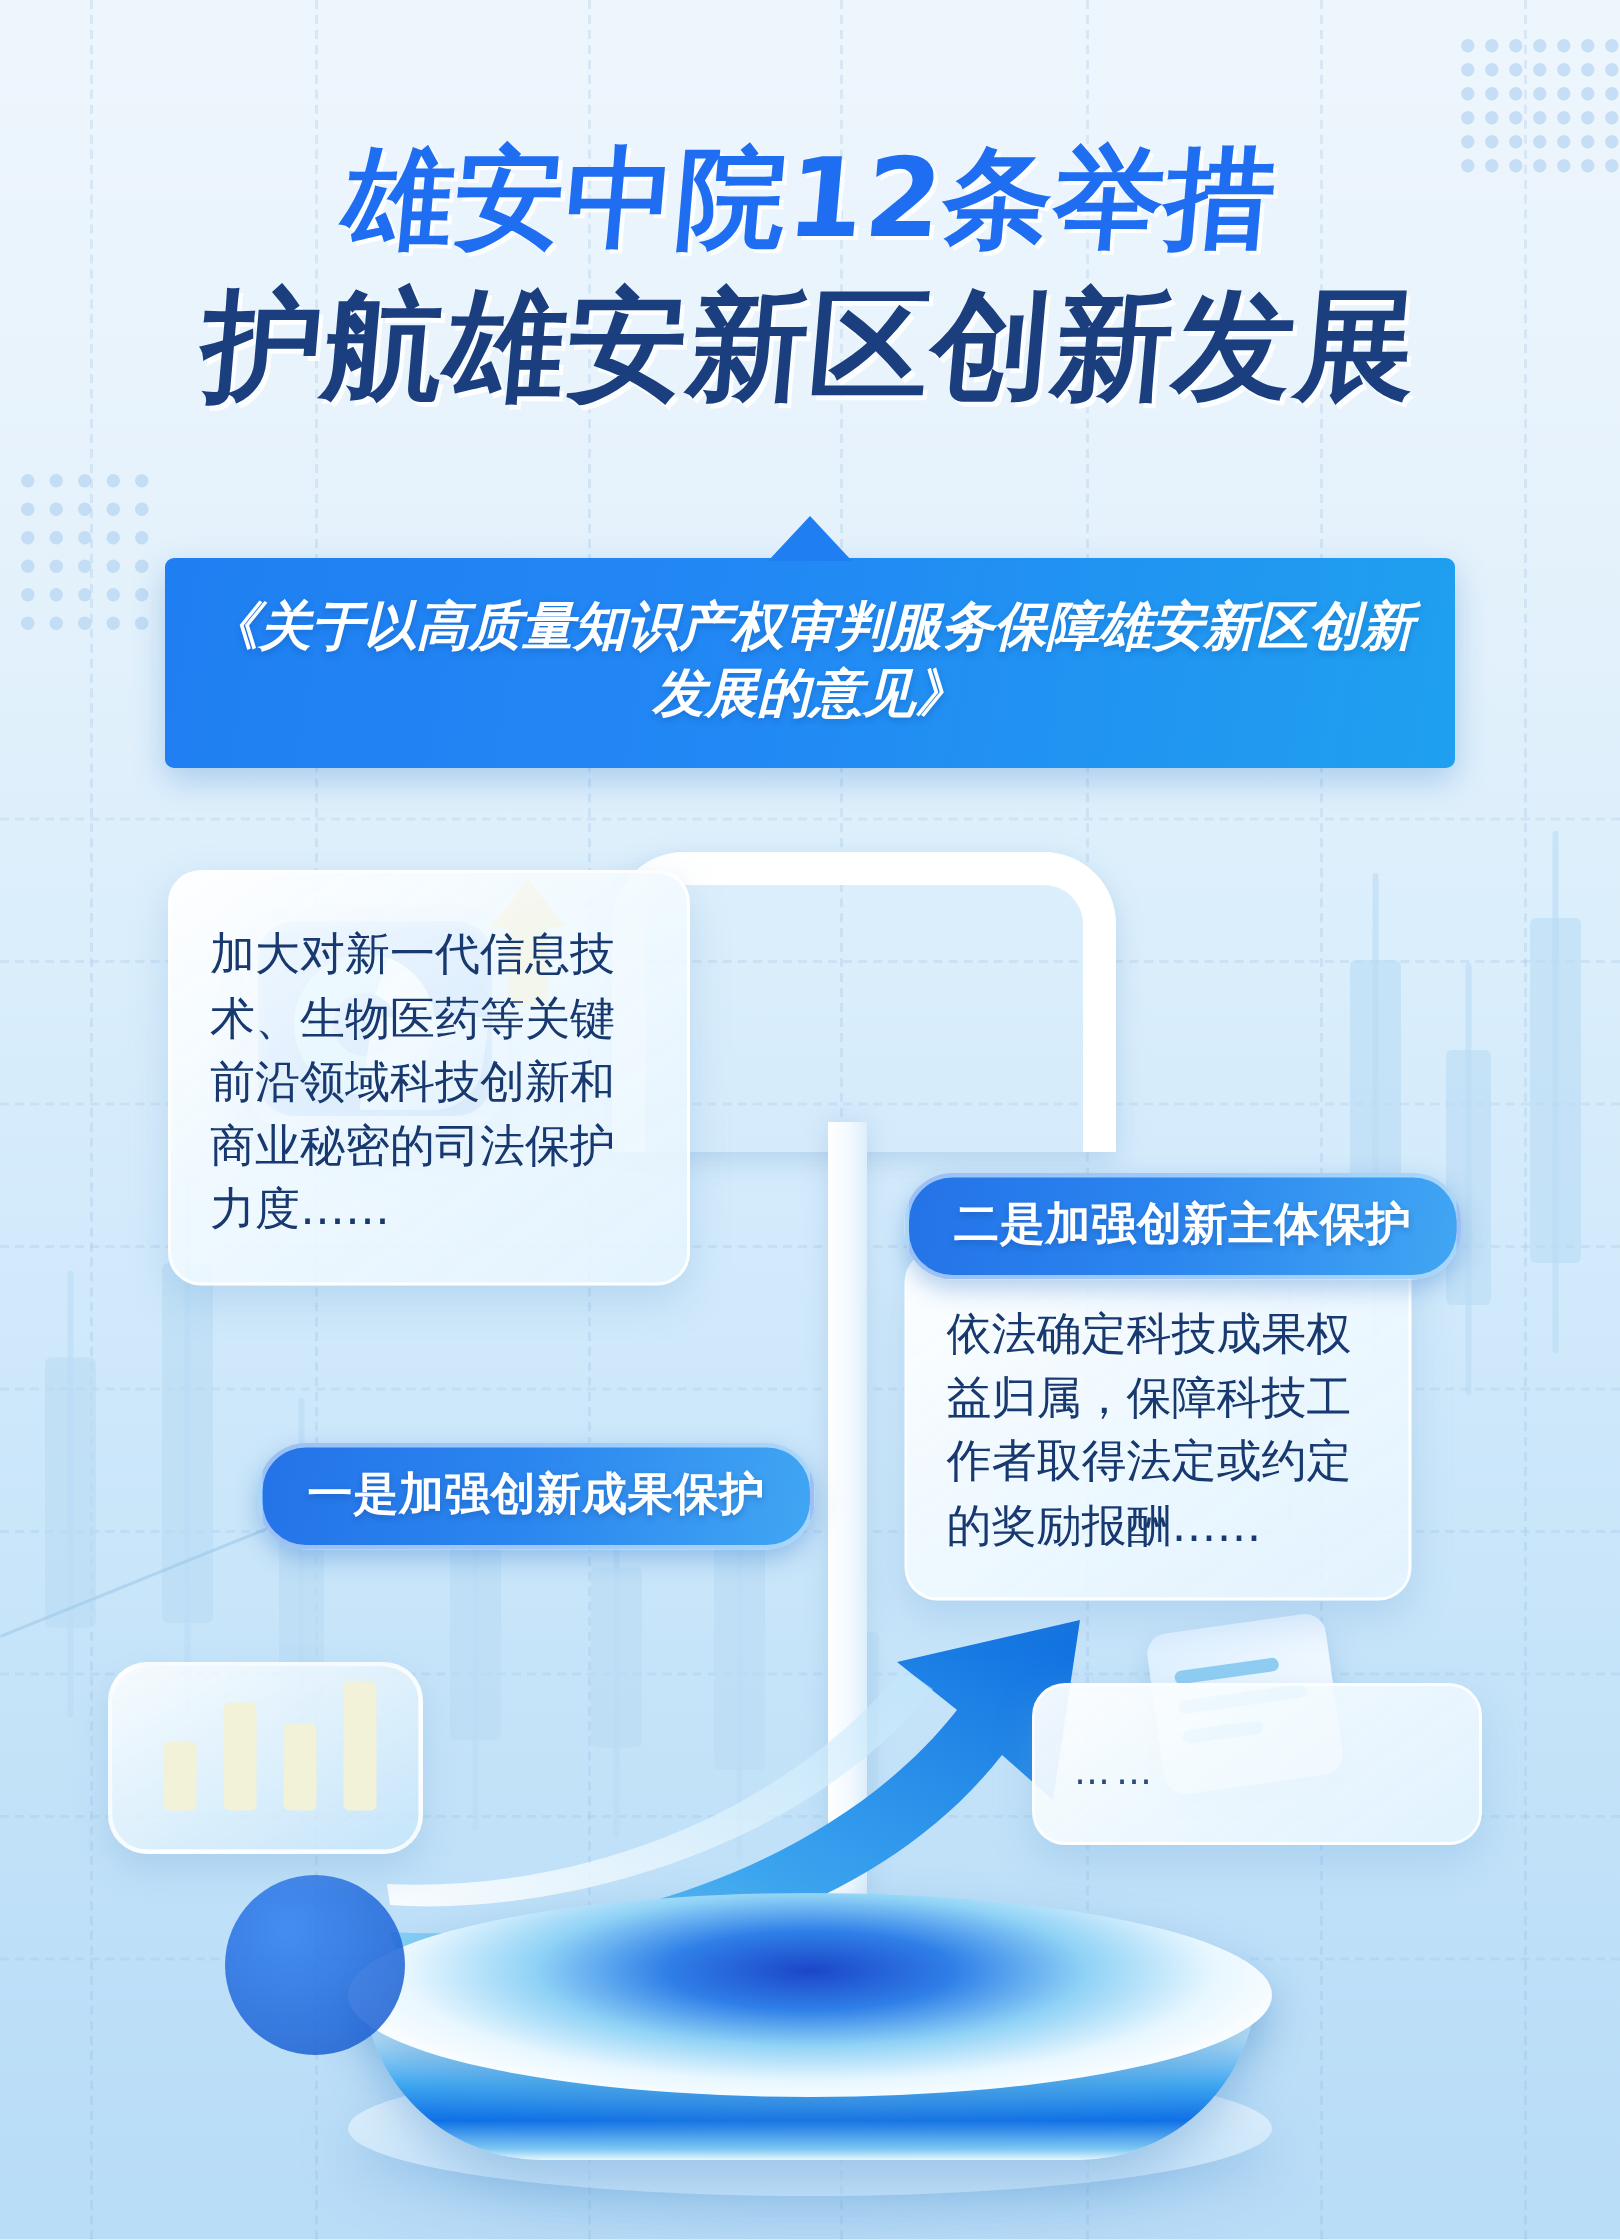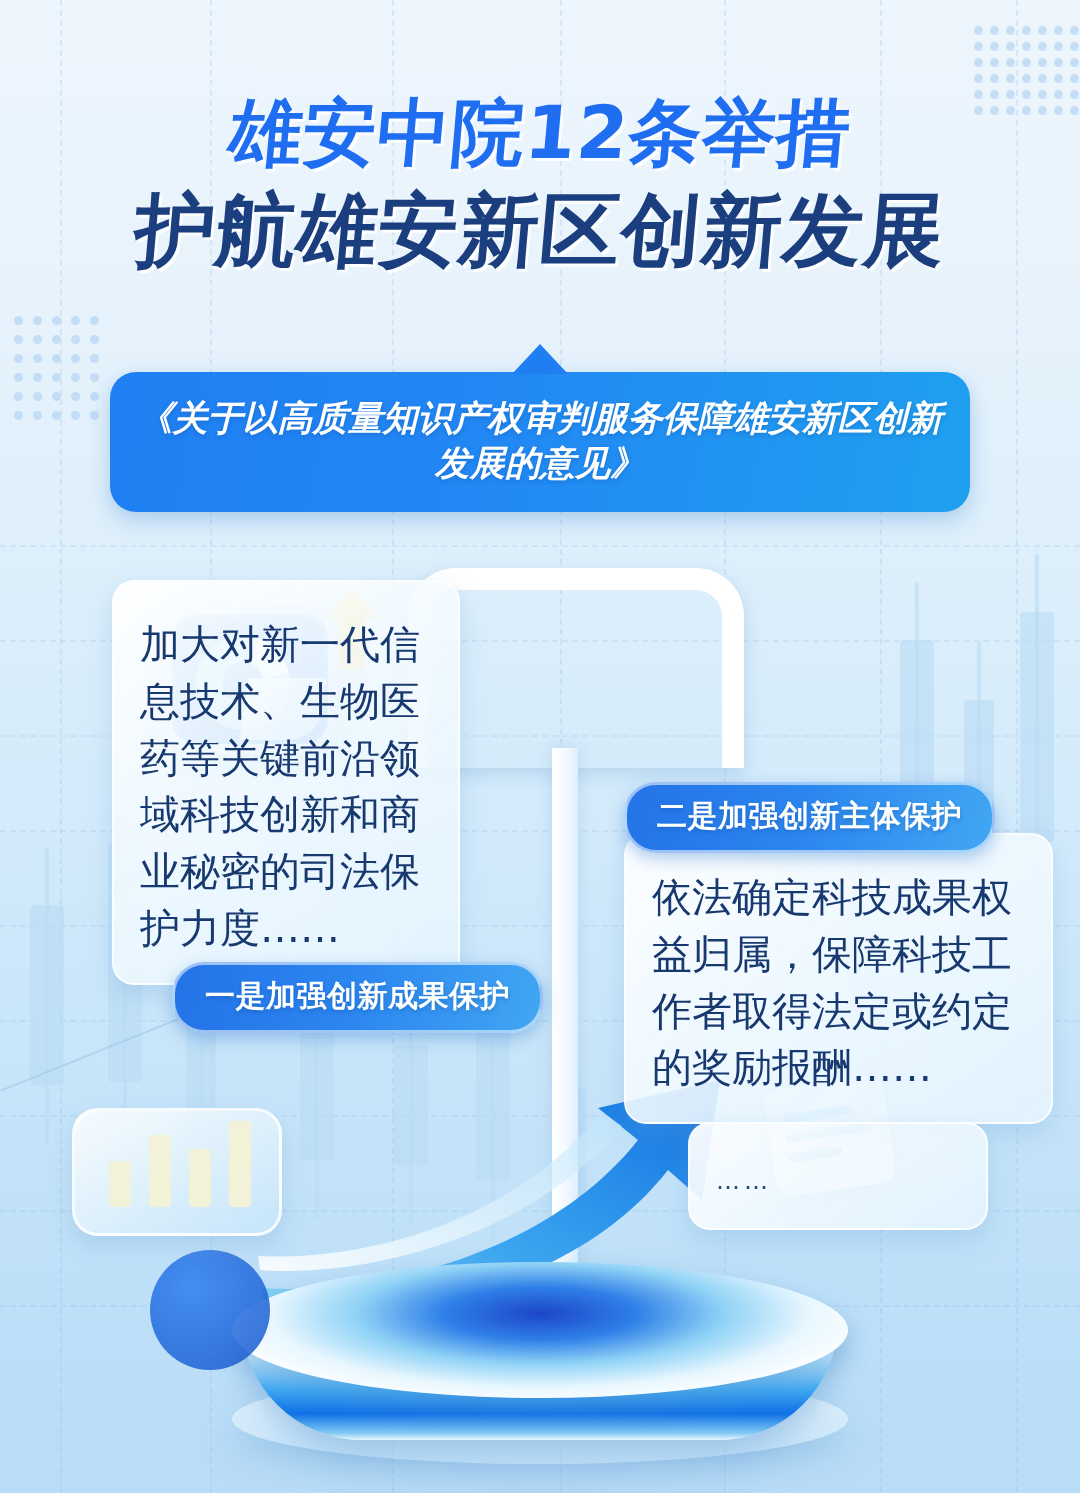--- a/index.html
+++ b/index.html
@@ -34,21 +34,21 @@
     font-weight:bold;letter-spacing:1px;line-height:1;
     font-family:"DejaVu Sans","Liberation Sans",sans-serif;
     transform:skewX(-5deg);
   }
   .title1{font-size:73px;color:#1f6ef2;text-shadow:3px 3px 0 rgba(255,255,255,.85);}
   .title2{font-size:80px;color:#1b3f7e;margin-top:22px;text-shadow:3px 3px 0 rgba(255,255,255,.85);}
 
   
   .banner{
     position:absolute;left:110px;top:372px;width:860px;
-    border-radius:26px;
+    border-radius:6px;
     background:linear-gradient(100deg,#1f7ff2 0%,#2288f4 45%,#1fa0ef 100%);
     box-shadow:0 8px 22px rgba(30,110,200,.28);
     padding:24px 22px 26px;box-sizing:border-box;
   }
   .banner-notch{
     position:absolute;left:50%;top:-28px;margin-left:-28px;
     width:0;height:0;border-left:28px solid transparent;border-right:28px solid transparent;
     border-bottom:30px solid #1f7ff2;
   }
   .banner-text{
@@ -155,29 +155,29 @@
   }
   .body{
     position:relative;margin-top:-20px;border-radius:22px;
     background:linear-gradient(145deg,rgba(255,255,255,.94) 0%,rgba(242,250,255,.9) 45%,rgba(229,244,254,.88) 100%);
     border:2px solid rgba(255,255,255,.85);
     box-shadow:0 10px 26px rgba(110,165,215,.28);
     padding:34px 26px 26px;box-sizing:border-box;
     z-index:2;
   }
   .body p{
-    margin:0;color:#17396f;font-size:40px;line-height:1.42;font-weight:500;
+    margin:0;color:#17396f;font-size:30px;line-height:1.42;font-weight:500;
     font-family:"DejaVu Sans","Liberation Sans",sans-serif;
   }
   .body p.dots{font-size:24px;letter-spacing:4px;color:#2a4b7c;}
 
   .card1{left:112px;top:600px;width:348px;}
   .card1 .body{width:348px;min-height:262px;}
-  .card2{left:624px;top:782px;width:370px;}
-  .card2 .body{width:429px;min-height:222px;}
+  .card2{left:603px;top:782px;width:370px;}
+  .card2 .body{width:338px;min-height:222px;}
   .card3{left:172px;top:962px;width:362px;}
   .card3 .body{width:362px;min-height:222px;}
   .card4{left:688px;top:1142px;width:300px;}
   .card4 .body{width:300px;min-height:108px;padding-top:40px;}
   .card4 .pill{margin-left:6px;}
 </style>
 </head>
 <body>
 
 <div class="stage">

